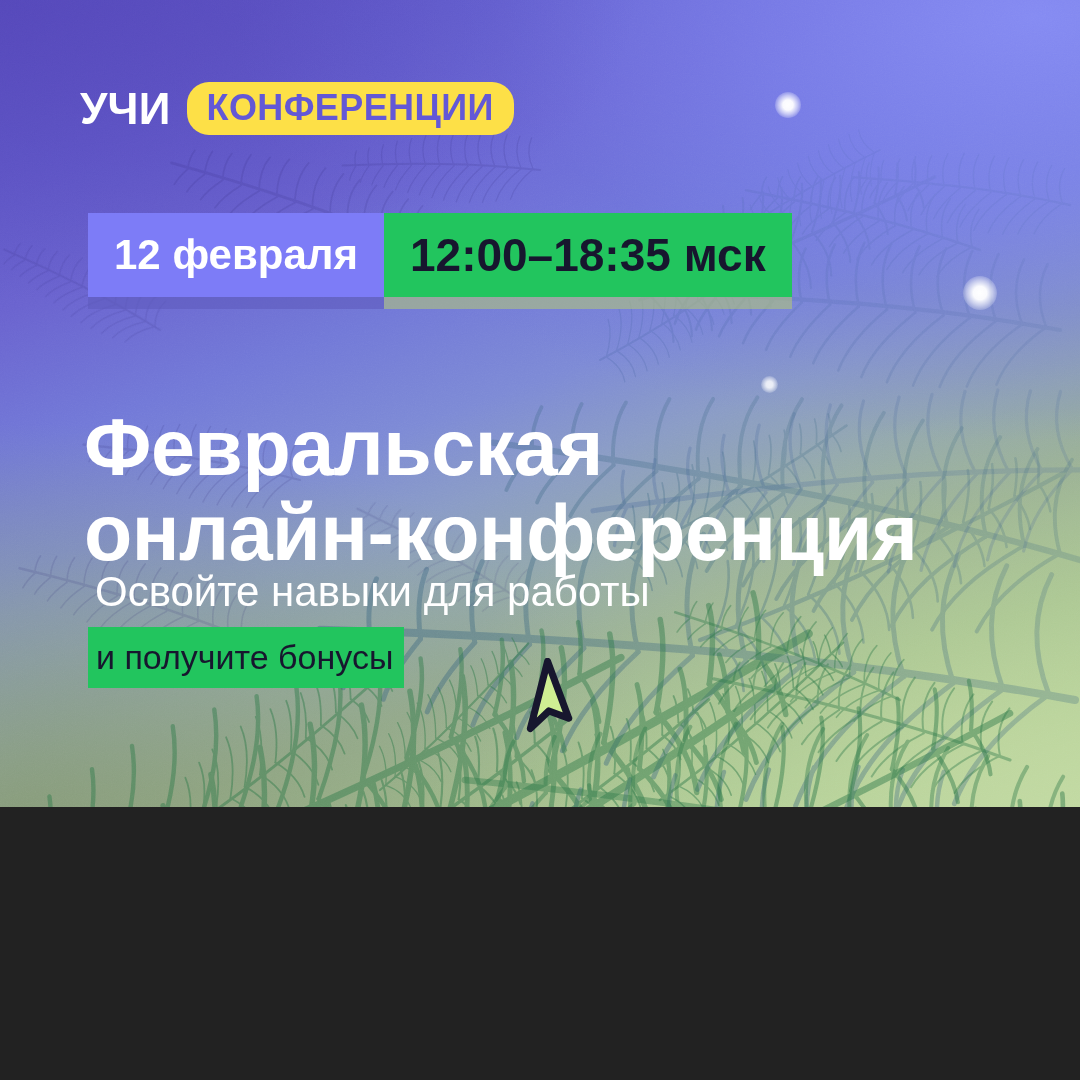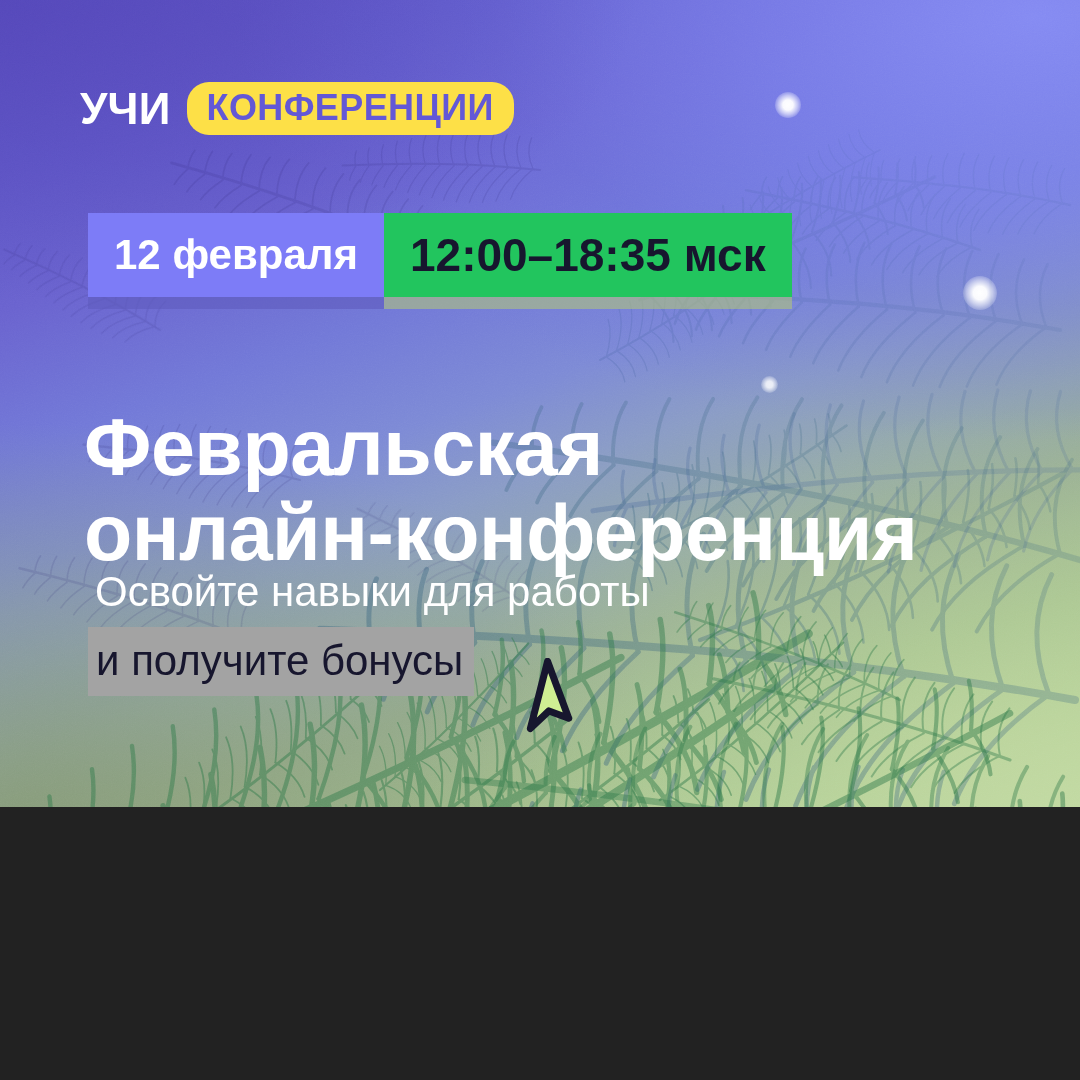--- a/index.html
+++ b/index.html
@@ -223,23 +223,23 @@
     line-height: 1.25;
     white-space: nowrap;
     padding-left: 7px;
   }
   .sub-line-2-wrap {
     display: inline-block;
     margin-top: 8px;
   }
   .sub-line-2 {
     display: inline-block;
-    background: #a3a3a3;
+    background: #22c55e;
     color: #17162e;
-    font-size: 42px;
+    font-size: 34px;
     font-weight: 400;
     line-height: 1;
     padding: 13px 11px 14px 8px;
     white-space: nowrap;
   }
 
   
   .cursor {
     position: absolute;
     left: 510px;

